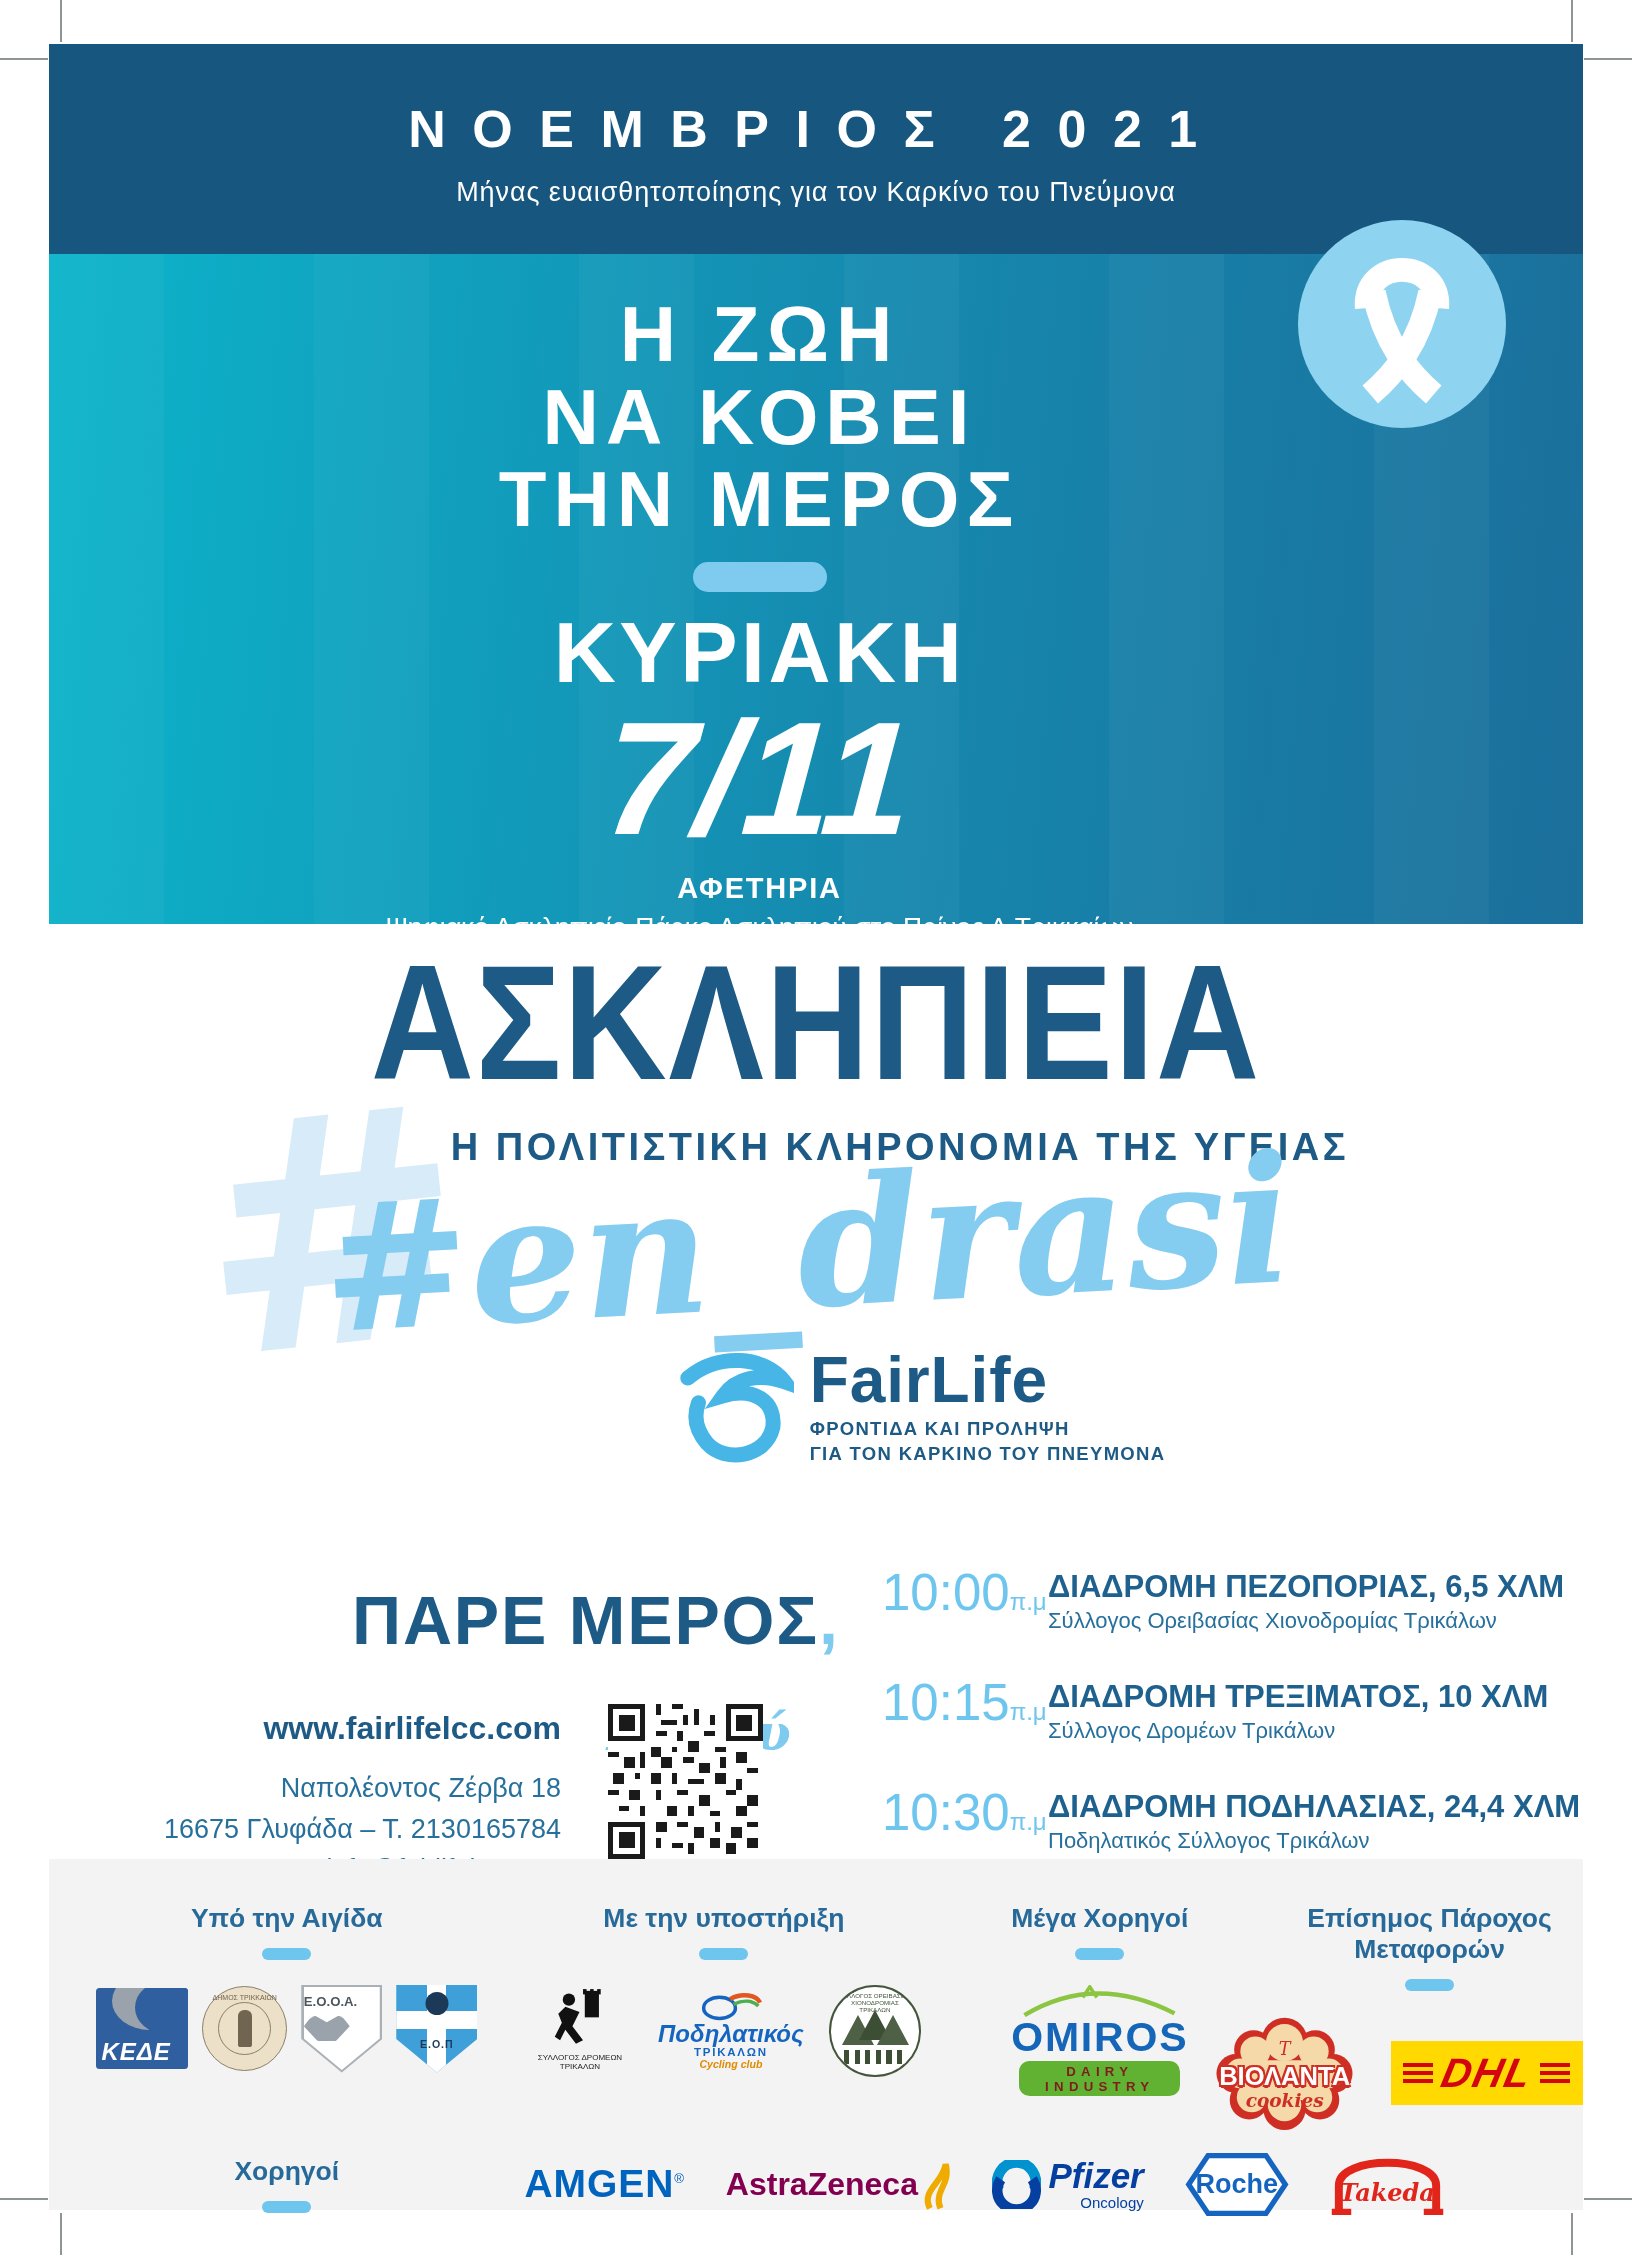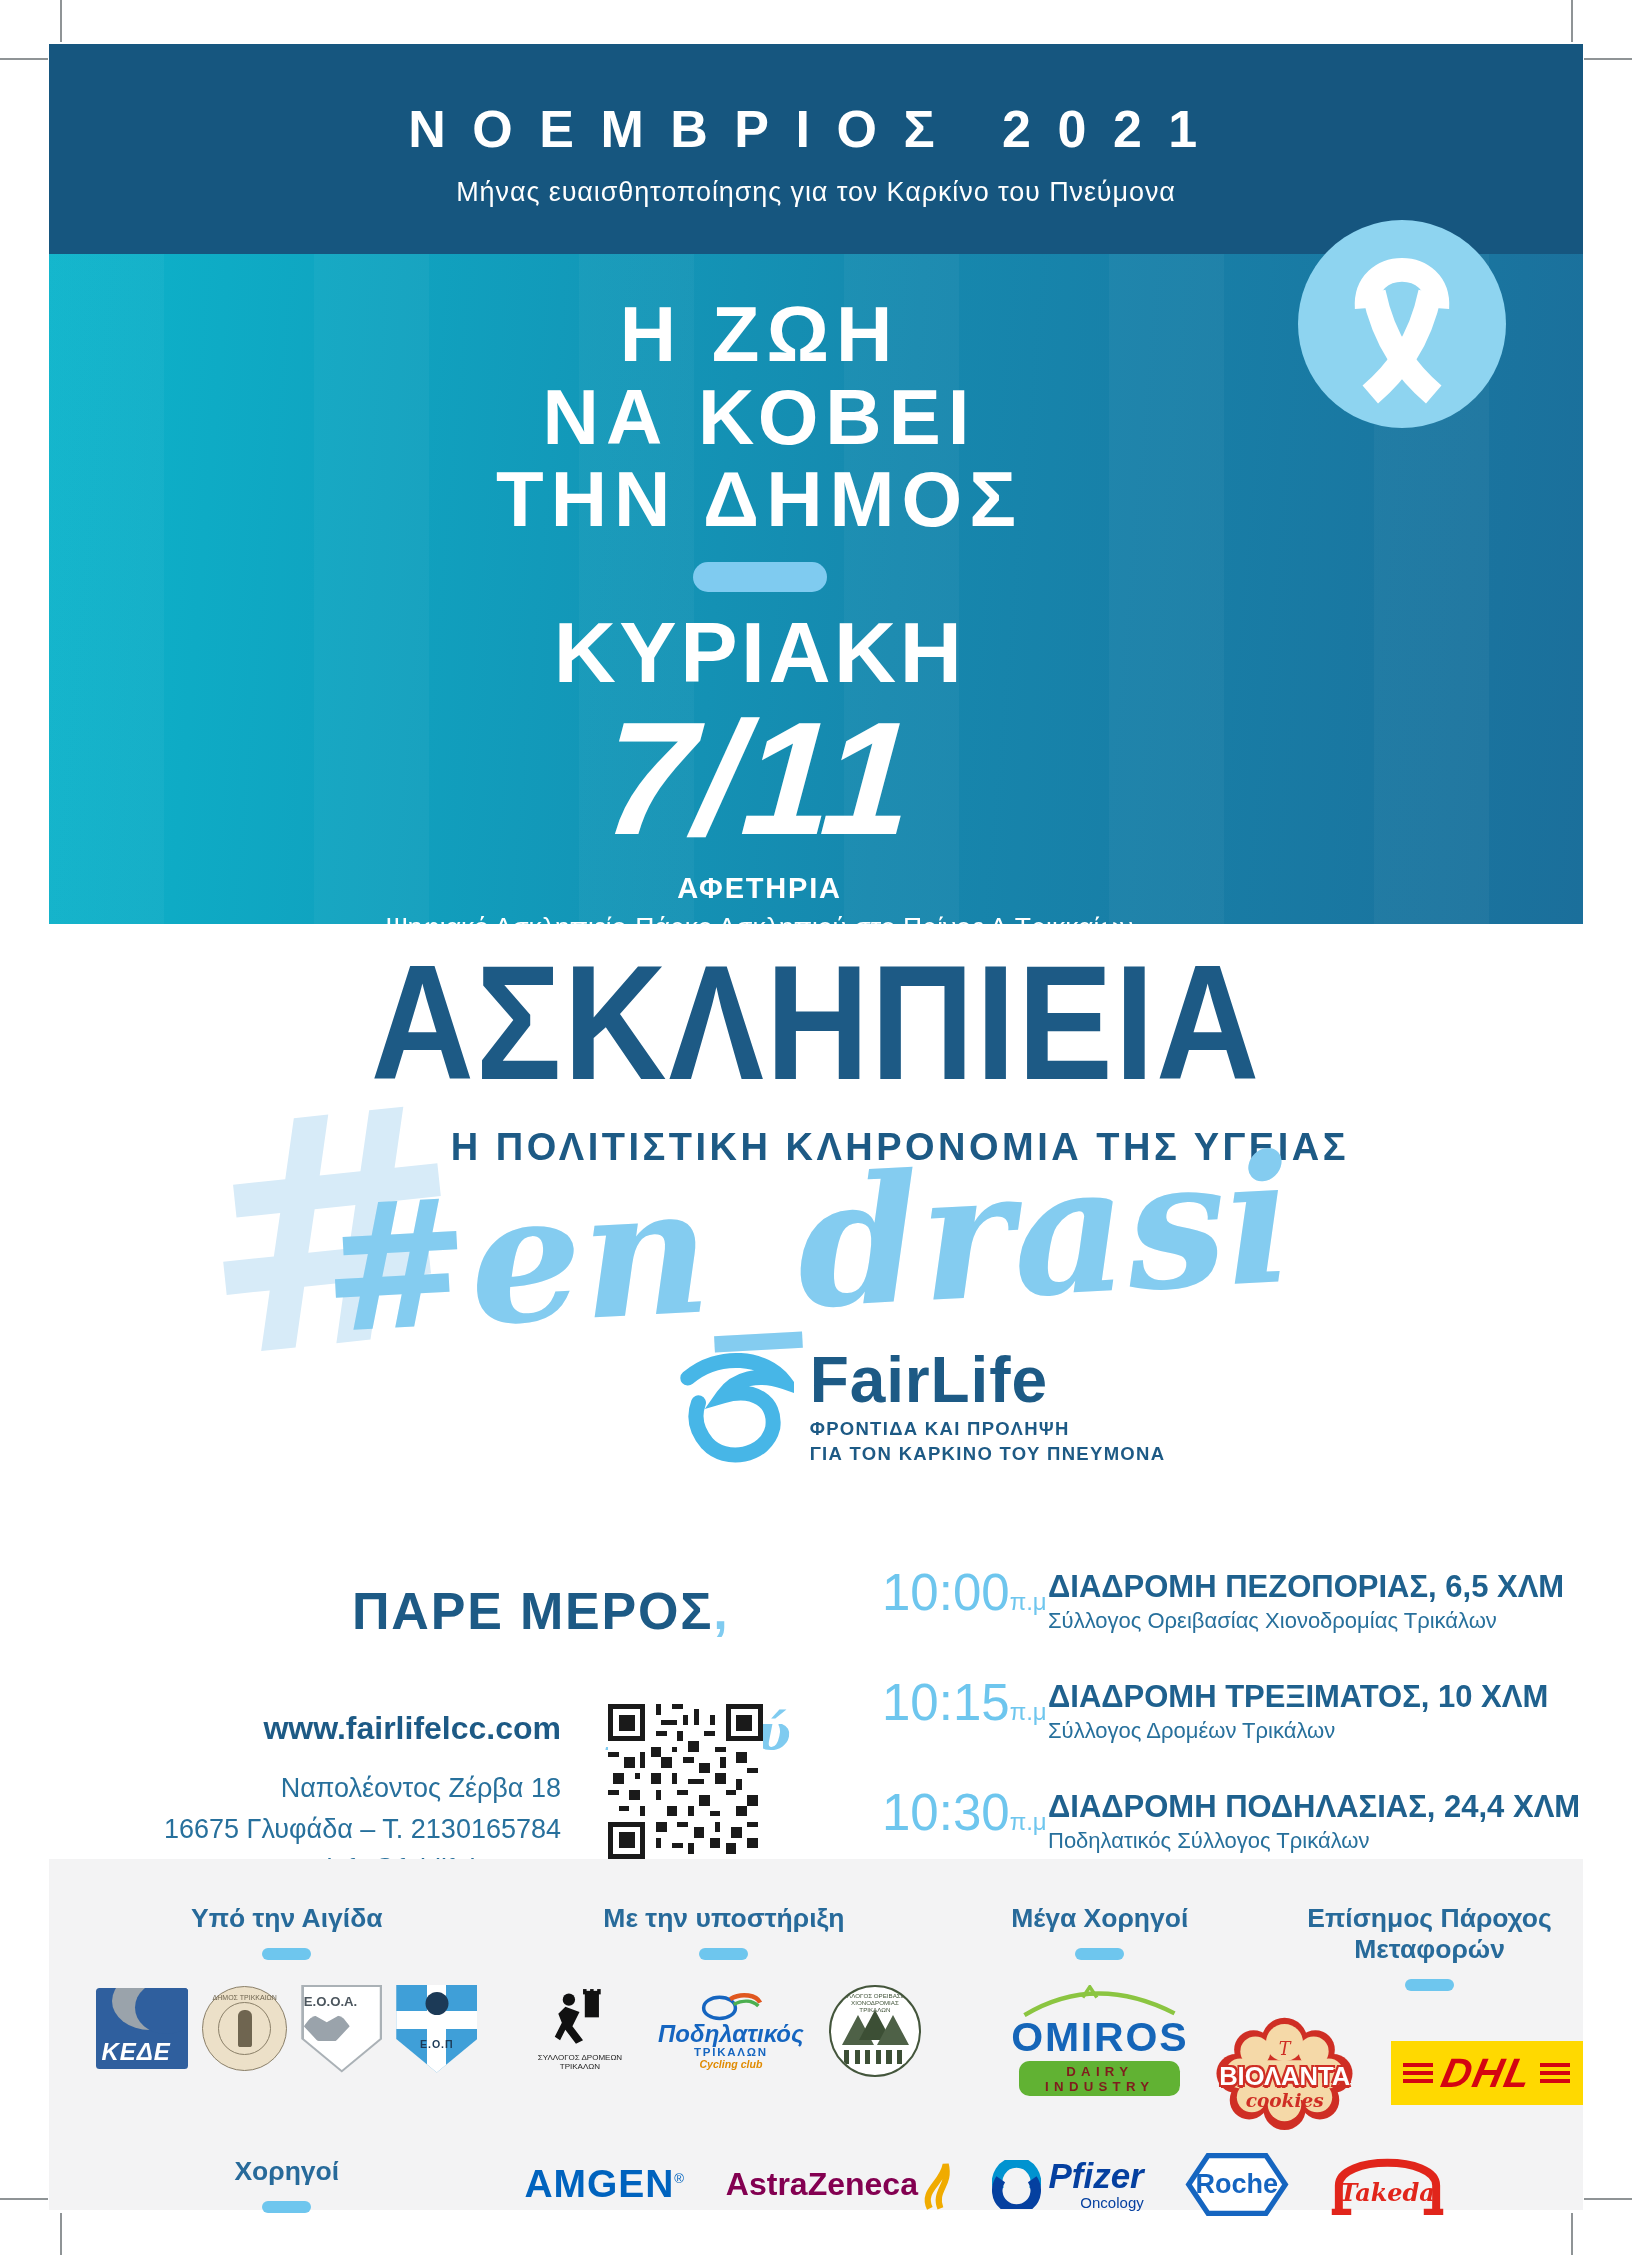--- a/index.html
+++ b/index.html
@@ -41,21 +41,21 @@
   .hashtag{position:absolute;left:194px;top:1113px;width:1129px;text-align:center;color:#84ccf0;
            font-size:176px;font-weight:700;font-style:italic;font-family:"DejaVu Serif",serif;
            transform:rotate(-3deg);line-height:1;}
   
   .fairlife{position:absolute;left:0;top:1304px;width:100%;display:flex;justify-content:center;
             transform:translateX(106px);align-items:flex-start;gap:16px;}
   .fl-text{color:#1d5a85;}
   .fl-name{font-size:64px;font-weight:700;letter-spacing:0.9px;line-height:1;}
   .fl-tag{font-size:18.5px;font-weight:700;letter-spacing:1.3px;margin-top:5.3px;line-height:1.35;}
   
-  .cta-title{position:absolute;left:303px;top:1537px;color:#1d5a85;font-size:52px;font-weight:800;
+  .cta-title{position:absolute;left:303px;top:1537px;color:#1d5a85;font-size:68px;font-weight:800;
              letter-spacing:1.8px;}
   .cta-comma{color:#7fcbf0;}
   .cta-sub{position:absolute;left:303px;top:1622px;width:439px;text-align:right;color:#7fcbf0;
            font-size:51px;font-weight:700;font-style:italic;font-family:"DejaVu Serif",serif;margin-top:36px;}
   
   .contact{position:absolute;left:53px;top:1666px;width:459px;text-align:right;}
   .contact-web{color:#1d5a85;font-size:32px;font-weight:700;margin-bottom:21px;}
   .contact-line{color:#27709c;font-size:27px;font-weight:500;line-height:1.5;}
   .qr{position:absolute;left:559px;top:1660px;width:155px;height:155px;}
   
@@ -175,21 +175,21 @@
     <div class="band-dark">
       <div class="nov-title">ΝΟΕΜΒΡΙΟΣ 2021</div>
       <div class="nov-sub">Μήνας ευαισθητοποίησης για τον Καρκίνο του Πνεύμονα</div>
     </div>
 
     <div class="band-teal">
       <div class="stripes"></div>
       <div class="hero">
         <div class="hero-line">Η ΖΩΗ</div>
         <div class="hero-line">ΝΑ ΚΟΒΕΙ</div>
-        <div class="hero-line">ΤΗΝ ΔΗΜΟΣ</div>
+        <div class="hero-line">ΤΗΝ ΜΕΡΟΣ</div>
         <div class="hero-dash"></div>
         <div class="hero-day">ΚΥΡΙΑΚΗ</div>
         <div class="hero-date">7/11</div>
         <div class="hero-start">ΑΦΕΤΗΡΙΑ</div>
         <div class="hero-loc">Ψηφιακό Ασκληπιείο-Πάρκο Ασκληπιού στο Πρίνος Δ.Τρικκαίων</div>
       </div>
     </div>
 
     <div class="ribbon-badge">
       <svg width="208" height="208" viewBox="0 0 236 236">

